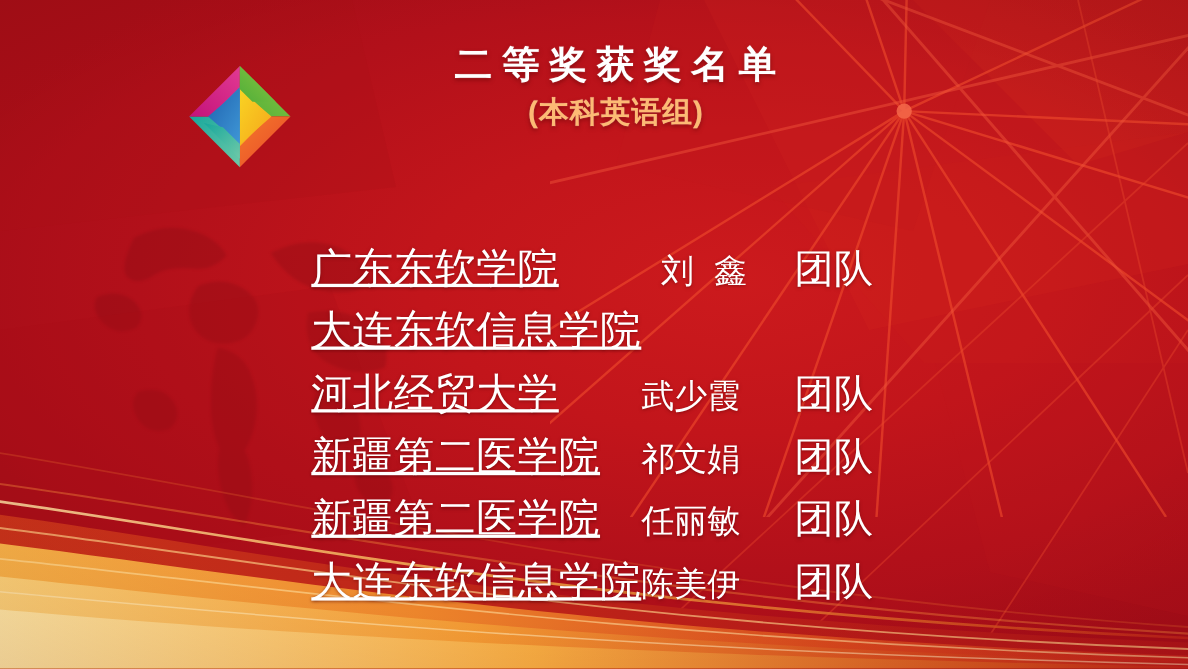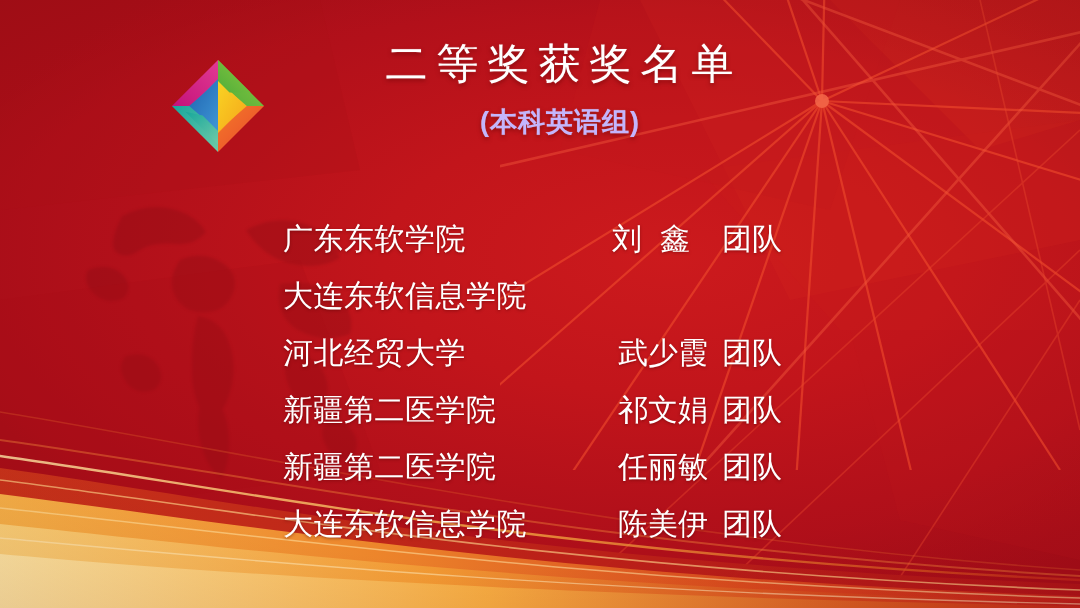--- a/index.html
+++ b/index.html
@@ -83,37 +83,37 @@
 
   .title-block {
     position: absolute;
     left: 300px;
     top: 0;
     width: 520px;
     text-align: center;
   }
 
   .main-title {
-    font-size: 42px;
-    font-weight: normal;
+    font-size: 34px;
+    font-weight: bold;
     color: #ffffff;
     letter-spacing: 9px;
     line-height: 1.15;
     text-shadow:
       0 2px 4px rgba(90,0,4,0.55),
       0 0 1px rgba(255,255,255,0.6);
     white-space: nowrap;
     padding-left: 8px;
   }
 
   .sub-title {
-    margin-top: 16px;
+    margin-top: 5px;
     font-size: 27px;
     font-weight: bold;
-    color: #c4b5fd;
+    color: #fdba74;
     letter-spacing: 1px;
     text-shadow:
       0 2px 4px rgba(90,0,4,0.55),
       0 0 1px rgba(255,255,255,0.55);
     white-space: nowrap;
   }
 
   
   .list {
     position: absolute;
@@ -124,41 +124,42 @@
 
   .row {
     display: flex;
     align-items: baseline;
     height: 57px;
   }
 
   .col-school {
     width: 300px;
     flex: 0 0 300px;
-    font-size: 30px;
+    font-size: 37px;
     color: #ffffff;
     letter-spacing: 0.5px;
     white-space: nowrap;
     text-shadow: 0 1px 3px rgba(80,0,4,0.5);
+    text-decoration: underline;
   }
 
   .col-name {
     width: 125px;
     flex: 0 0 125px;
     font-size: 30px;
     color: #ffffff;
     white-space: nowrap;
-    text-align: right;
+    text-align: left;
     text-shadow: 0 1px 3px rgba(80,0,4,0.5);
   }
   .col-name.spaced { letter-spacing: 18px; text-indent: 18px; }
 
   .col-team {
     flex: 0 0 auto;
-    font-size: 30px;
+    font-size: 36px;
     color: #ffffff;
     white-space: nowrap;
     padding-left: 14px;
     text-shadow: 0 1px 3px rgba(80,0,4,0.5);
   }
 </style>
 </head>
 <body>
 
 <div id="stage">

